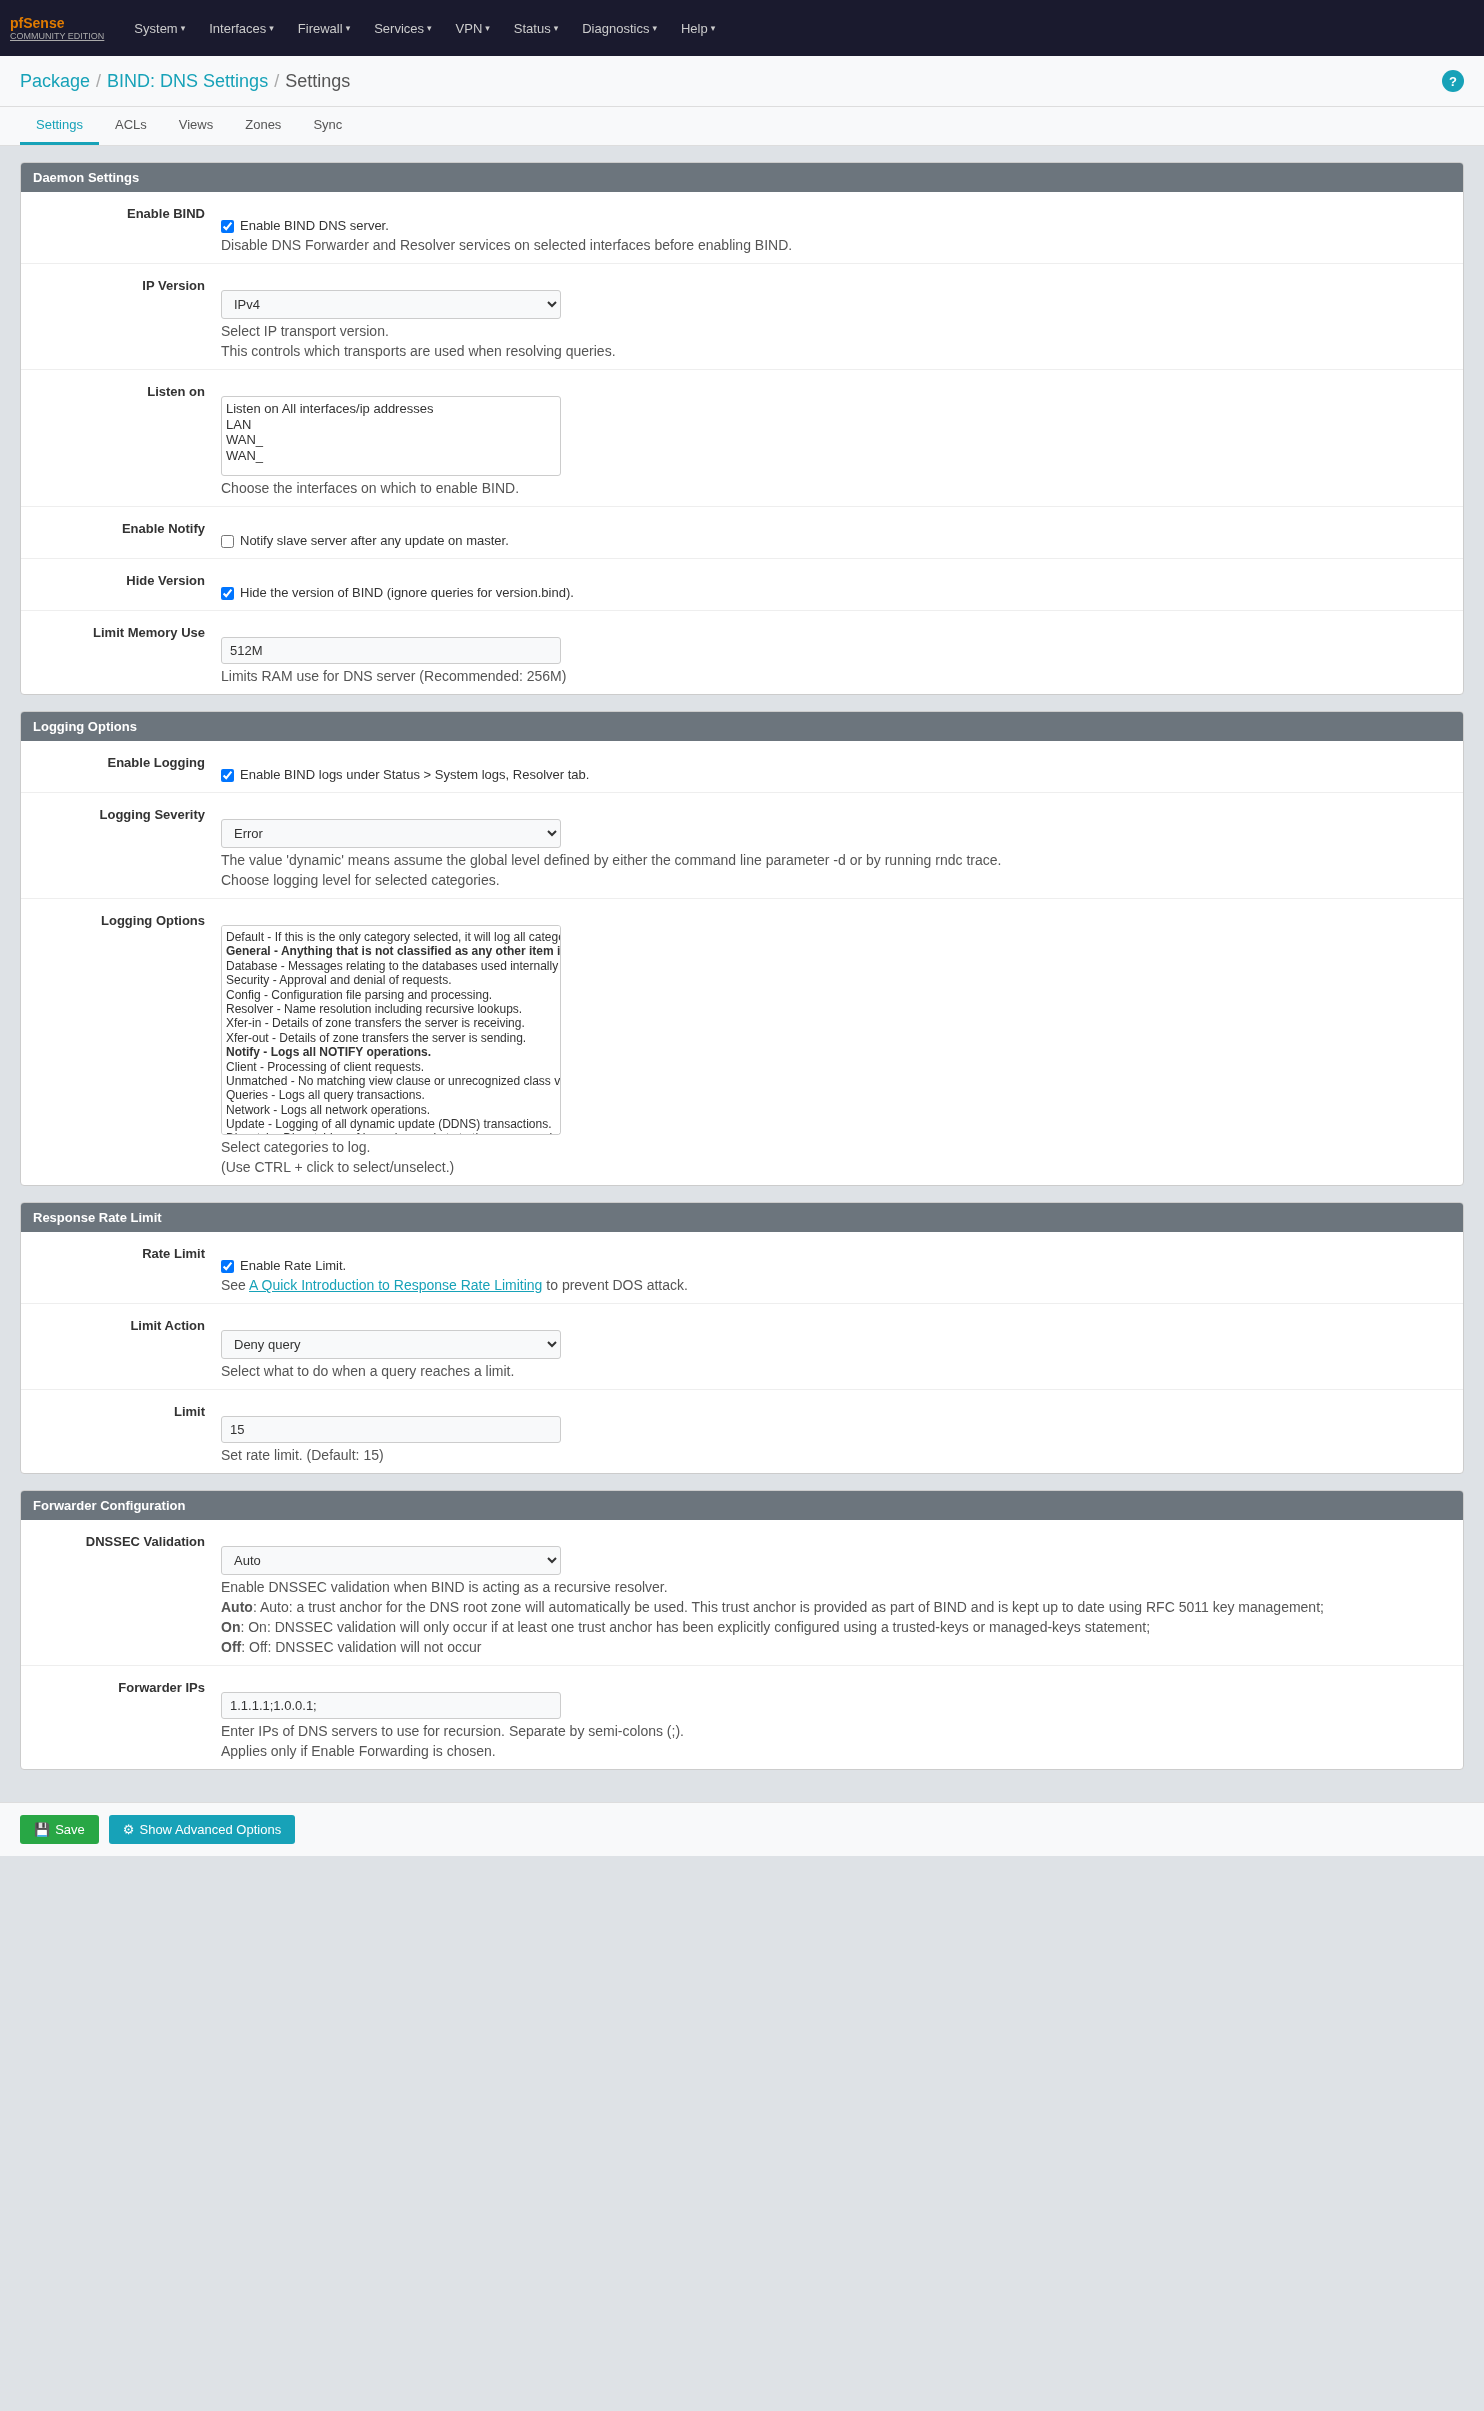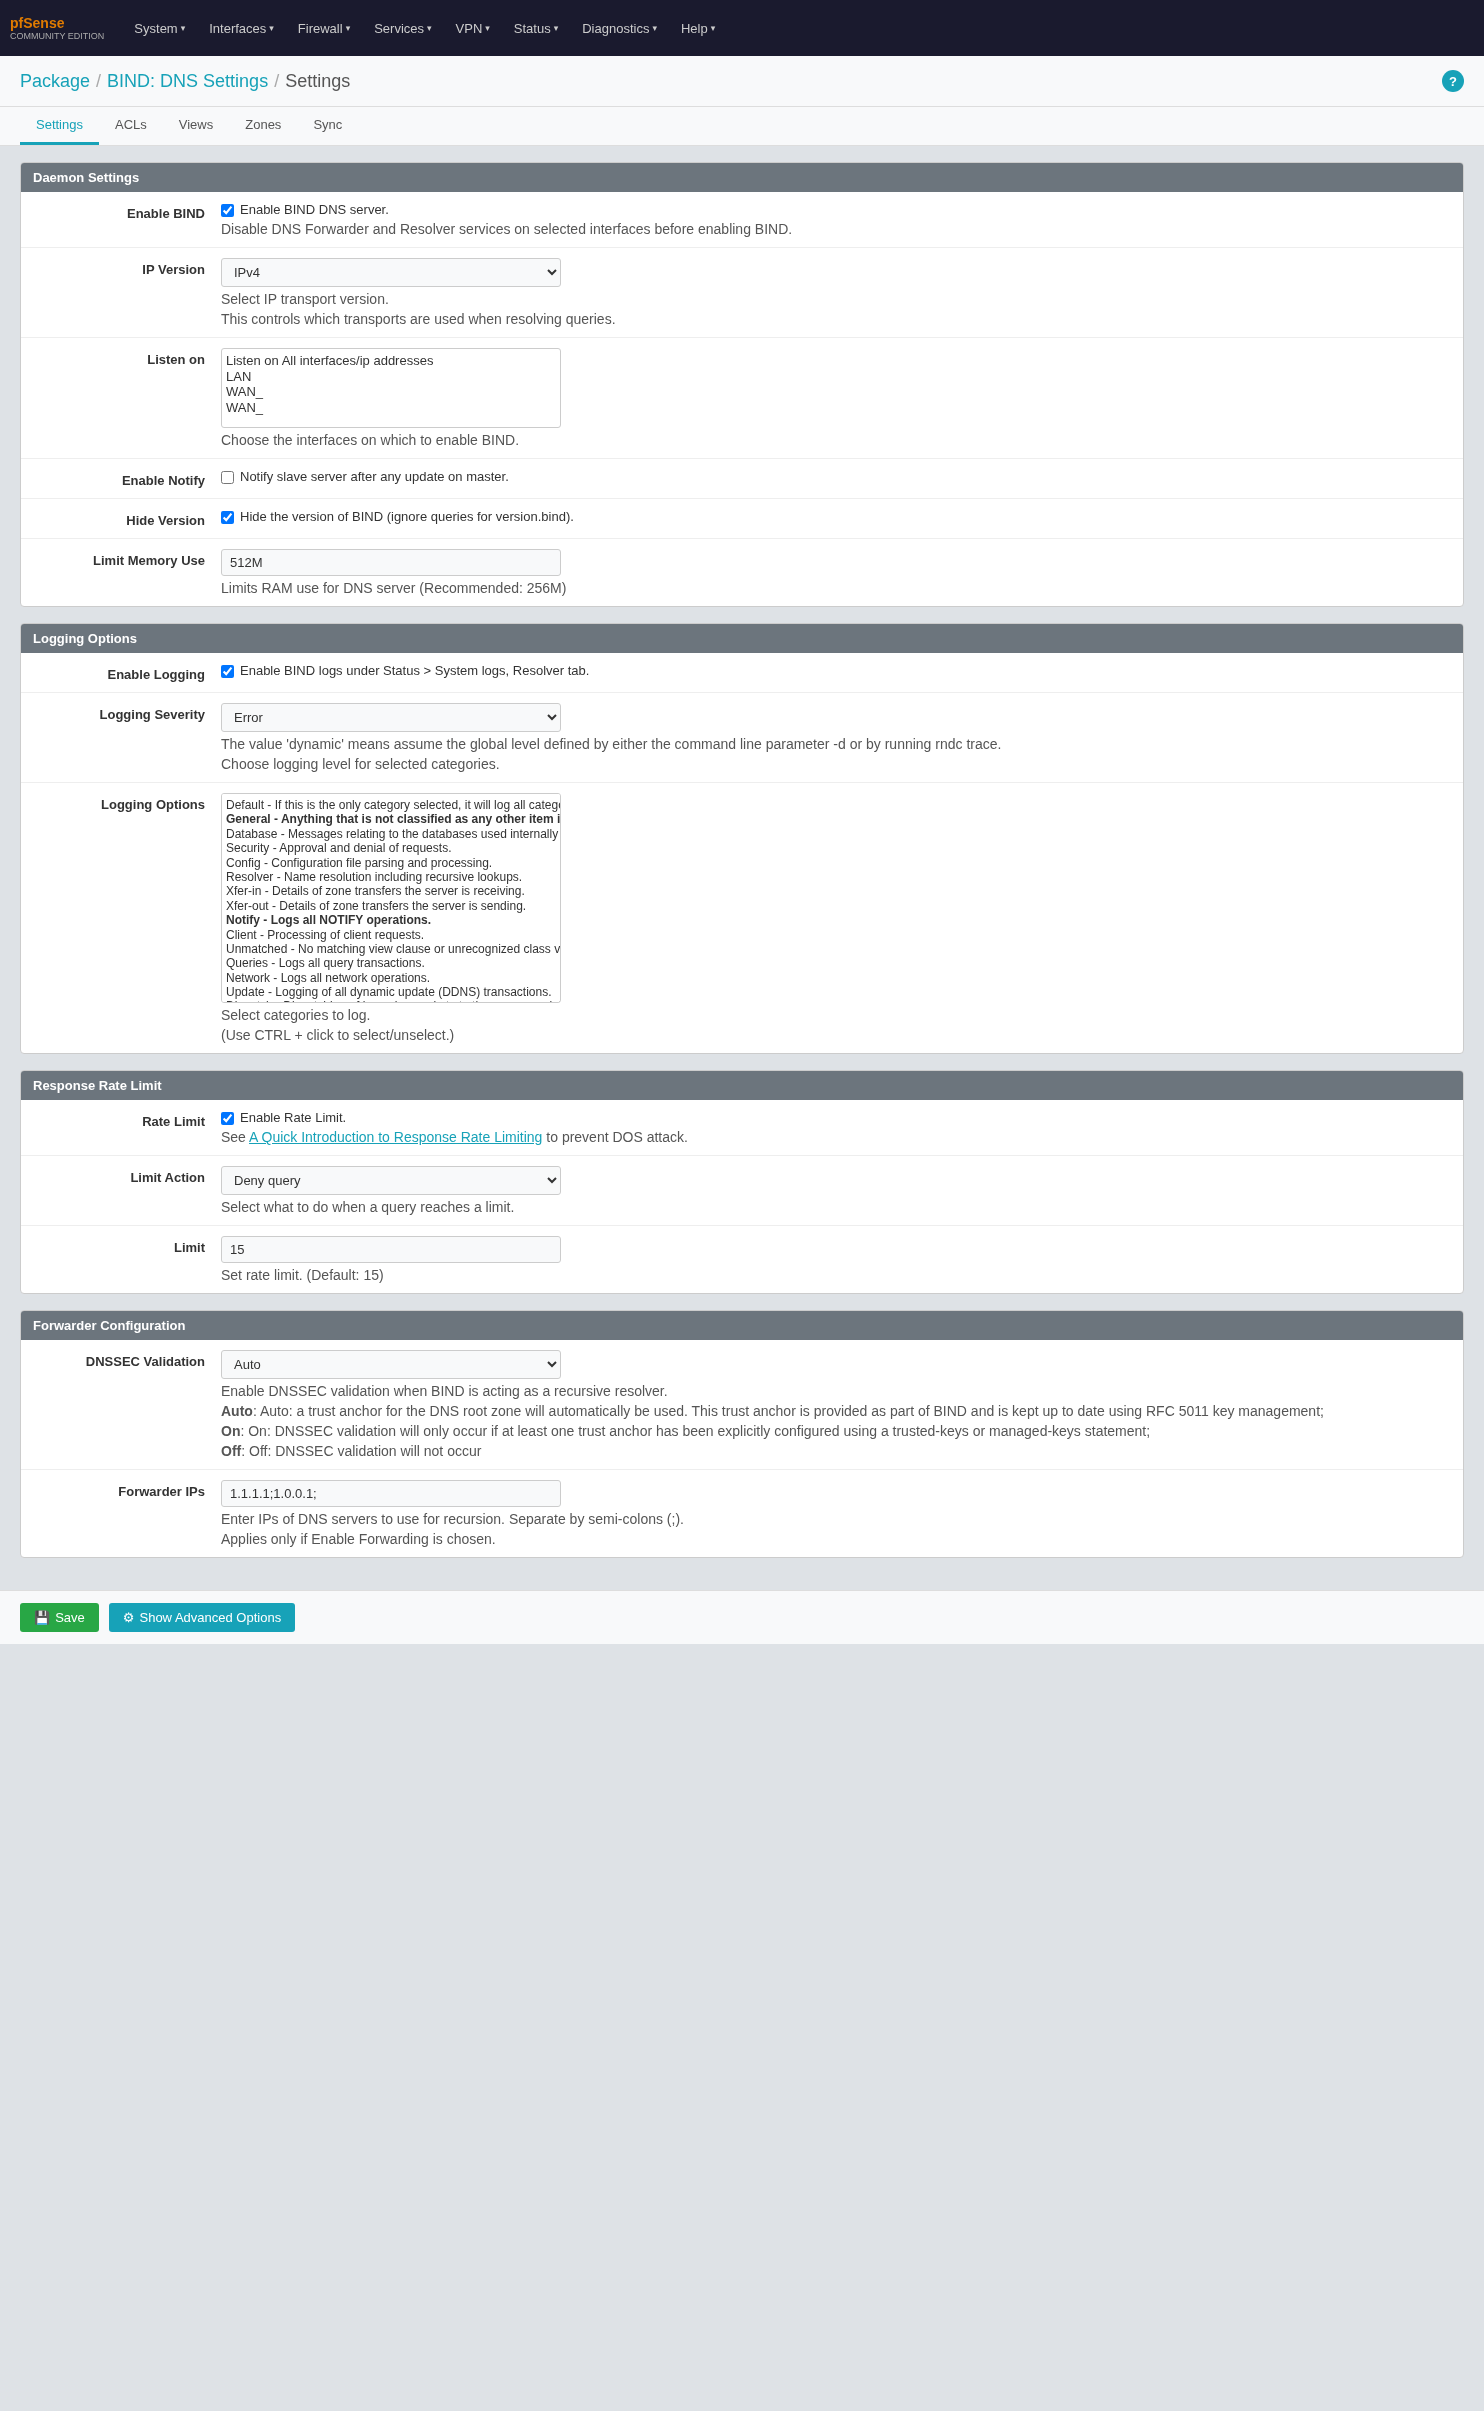--- a/index.html
+++ b/index.html
@@ -12,21 +12,21 @@
       display: flex;
       align-items: center;
       height: 56px;
       padding: 0 10px;
       gap: 4px;
     }
     .top-nav .logo {
       display: flex; align-items: center; margin-right: 16px;
     }
     .top-nav .logo-text { color: #e07b00; font-weight: bold; font-size: 14px; }
-    .top-nav .logo-sub { color: #aaa; font-size: 9px; display: block; }
+    .top-nav .logo-sub { color: #aaa; font-size: 9px; display: block; text-decoration: underline; }
     .nav-item {
       color: #ccc; padding: 6px 10px; cursor: pointer; font-size: 13px;
       display: flex; align-items: center; gap: 3px; white-space: nowrap;
     }
     .nav-arrow { font-size: 9px; }
 
     
     .page-header {
       background: #f8f9fa;
       border-bottom: 1px solid #ddd;
@@ -91,21 +91,21 @@
     .form-row:last-child { border-bottom: none; }
     .form-label {
       width: 200px;
       min-width: 200px;
       text-align: right;
       padding: 4px 16px 0 0;
       font-weight: bold;
       font-size: 13px;
       color: #333;
     }
-    .form-control-area { flex: 1; padding-right: 24px; }
+    .form-control-area { flex: 1; padding-right: 24px; margin-top: 16px; }
     .form-text { font-size: 14px; color: #555; margin-top: 4px; }
     .form-text a { color: #17a2b8; }
 
     
     .input-text {
       width: 340px;
       padding: 5px 8px;
       border: 1px solid #ccc;
       border-radius: 3px;
       font-size: 13px;

